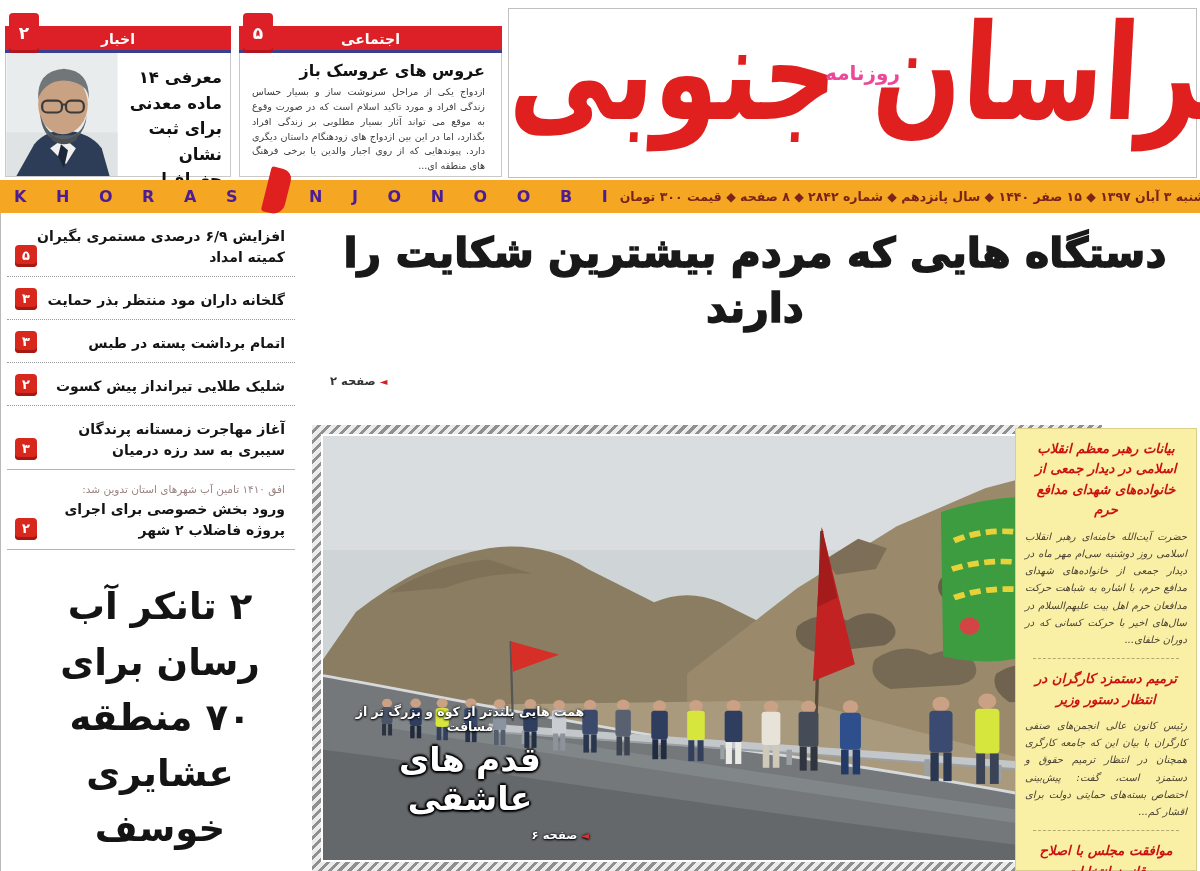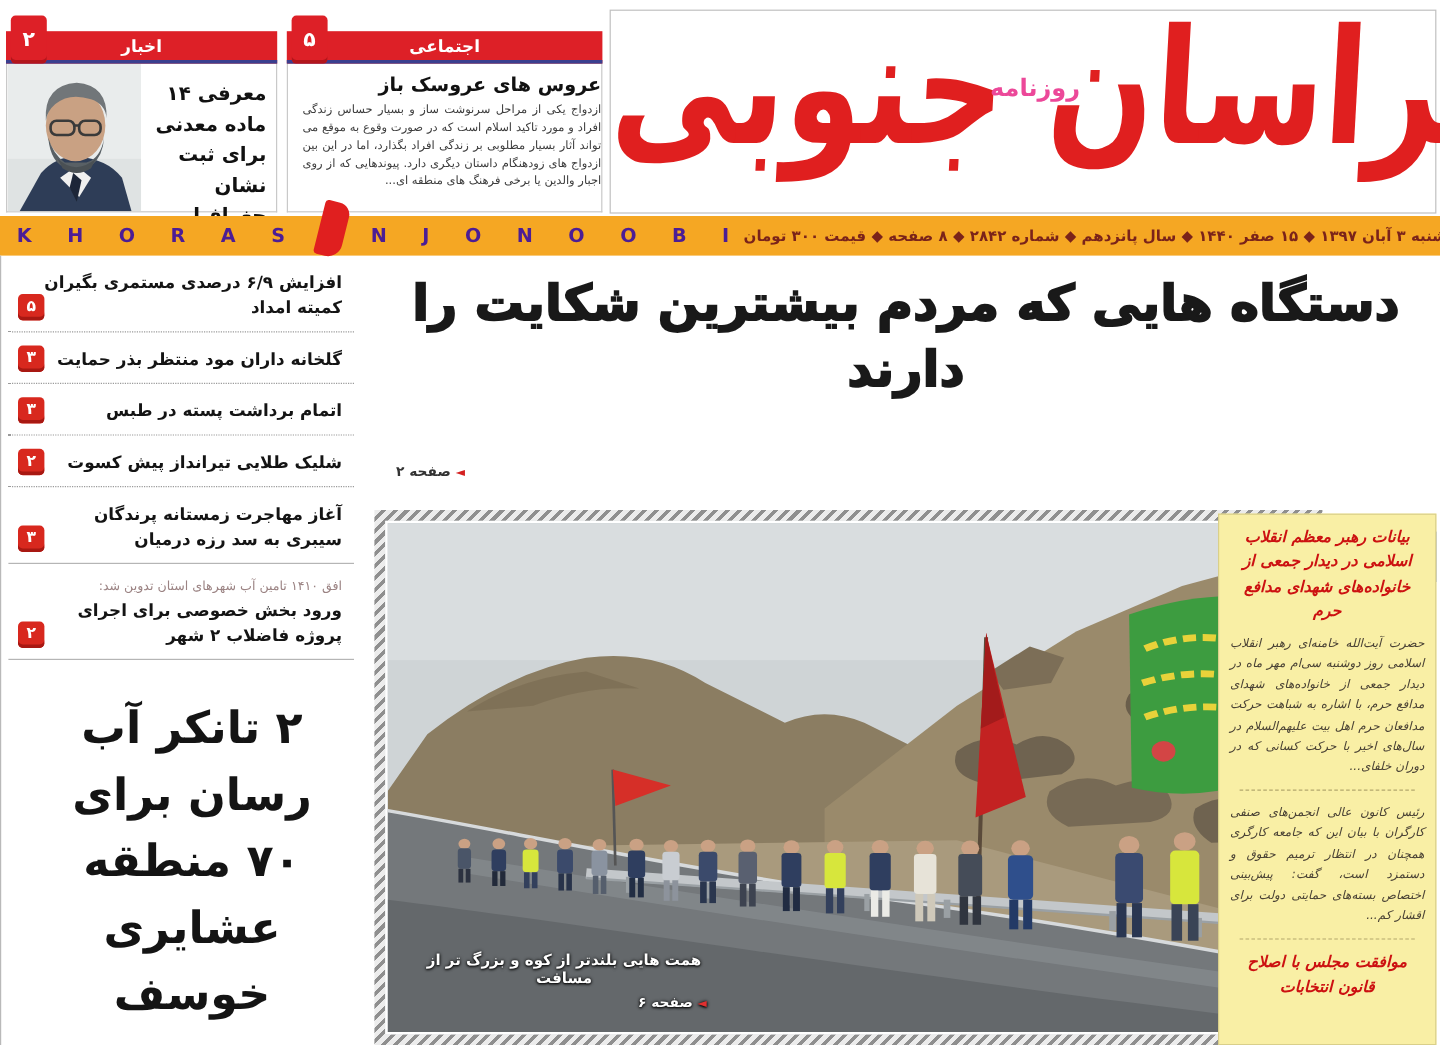--- a/index.html
+++ b/index.html
@@ -17,21 +17,21 @@
     box-shadow:inset 0 -3px 0 #b2161c; }
   .topbox .content { border:1px solid #c9c9c9; border-top:none; background:#fff; }
 
   #box-akhbar { left:5px; top:26px; width:226px; height:154px; }
   #box-akhbar .content { height:124px; display:flex; flex-direction:row; }
   #akhbar-photo { width:112px; height:100%; flex:0 0 auto; }
   #akhbar-headline { flex:1; padding:12px 8px 0 2px; font-size:16.5px; font-weight:bold; color:#111;
     text-align:right; line-height:1.55; }
 
   #box-ejtemai { left:239px; top:26px; width:263px; height:154px; }
-  #box-ejtemai .content { height:124px; padding:8px 0 6px 12px; }
+  #box-ejtemai .content { height:124px; padding:8px 16px 6px 12px; }
   #ejtemai-headline { font-size:16px; font-weight:bold; color:#111; text-align:right; margin-bottom:5px; }
   #ejtemai-body { font-size:9.6px; color:#3c3c3c; text-align:justify; direction:rtl; line-height:1.55; }
 
   
   #masthead { left:508px; top:8px; width:689px; height:170px; border:1px solid #c0c0c0; background:#fff;
     overflow:visible; }
   #masthead-title { position:absolute; right:-6px; top:-14px; width:100%; text-align:center;
     font-size:104px; font-weight:bold; color:#e01f1f; transform:scaleY(1.28) skewX(-4deg);
     transform-origin:center top; letter-spacing:-4px; white-space:nowrap; }
   #masthead-label { position:absolute; left:46%; top:52px; font-size:20px; font-weight:bold; color:#ec4899; }
@@ -57,21 +57,21 @@
   .sb-sep-solid { border-bottom:1px solid #b5b5b5; margin:0 6px; }
   #sb-big .sb-title { font-size:37px; text-align:center; line-height:1.5; padding-top:16px; }
   #sb-big { padding-bottom:34px; }
 
   
   #headline-zone { left:310px; top:216px; width:890px; height:200px; }
   #main-headline { direction:rtl; text-align:center; font-weight:bold; color:#191919;
     font-size:41px; line-height:1.33; padding-top:10px; -webkit-text-stroke:1.5px #191919; }
   .pageref { direction:rtl; font-size:11.5px; font-weight:bold; color:#333; }
   .pageref .tri { color:#d42020; font-size:10px; }
-  #headline-pageref { position:absolute; left:20px; bottom:16px; }
+  #headline-pageref { position:absolute; left:20px; bottom:28px; }
 
   
   #photo-frame { left:312px; top:425px; width:790px; height:446px;
     background:repeating-linear-gradient(135deg,#ececec 0 4px,#8f8f8f 4px 7px); padding:9px; }
   #photo-inner { position:relative; width:100%; height:100%; border:2px solid #fff; overflow:hidden;
     background:#cfd4d6; }
   #photo-caption { position:absolute; left:22px; bottom:18px; width:250px; text-align:center;
     direction:rtl; }
   #photo-kicker { color:#fff; font-size:12.5px; font-weight:bold;
     text-shadow:0 0 3px #000,0 1px 2px #000; margin-bottom:6px; }
@@ -364,39 +364,41 @@
         <g transform="translate(680,376)">
             <circle cx="0" cy="-101" r="9" fill="#caa184"></circle>
             <rect x="-12.5" y="-92" width="25" height="53" rx="4" fill="#cfc7b8"></rect>
             <rect x="-11.5" y="-39" width="9" height="36" fill="#efece2"></rect>
             <rect x="2.8" y="-39" width="9" height="36" fill="#efece2"></rect>
           </g>
       </g>
     </svg>
     <div id="photo-caption">
       <div id="photo-kicker">همت هایی بلندتر از کوه و بزرگ تر از مسافت</div>
+      <div id="photo-title">قدم های عاشقی</div>
       <div id="photo-pageref" class="pageref">
         <span class="tri">◄</span>
         <span>صفحه ۶</span>
       </div>
     </div>
   </div>
 </div>
 
 <div class="abs" id="ad-partial">
   <span>جیب</span>
 </div>
 
 <div class="abs" id="right-col">
   <div class="rc-article">
     <div class="rc-title">بیانات رهبر معظم انقلاب اسلامی در دیدار جمعی از خانواده‌های شهدای مدافع حرم</div>
     <div class="rc-body">حضرت آیت‌الله خامنه‌ای رهبر انقلاب اسلامی روز دوشنبه سی‌ام مهر ماه در دیدار جمعی از خانواده‌های شهدای مدافع حرم، با اشاره به شباهت حرکت مدافعان حرم اهل بیت علیهم‌السلام در سال‌های اخیر با حرکت کسانی که در دوران خلفای...</div>
   </div>
   <div class="rc-sep"></div>
   <div class="rc-article">
+    <div class="rc-title">ترمیم دستمزد کارگران در انتظار دستور وزیر</div>
     <div class="rc-body">رئیس کانون عالی انجمن‌های صنفی کارگران با بیان این که جامعه کارگری همچنان در انتظار ترمیم حقوق و دستمزد است، گفت: پیش‌بینی اختصاص بسته‌های حمایتی دولت برای اقشار کم...</div>
   </div>
   <div class="rc-sep"></div>
   <div class="rc-article">
     <div class="rc-title">موافقت مجلس با اصلاح قانون انتخابات</div>
 
   </div>
 </div>
 
 </body></html>

